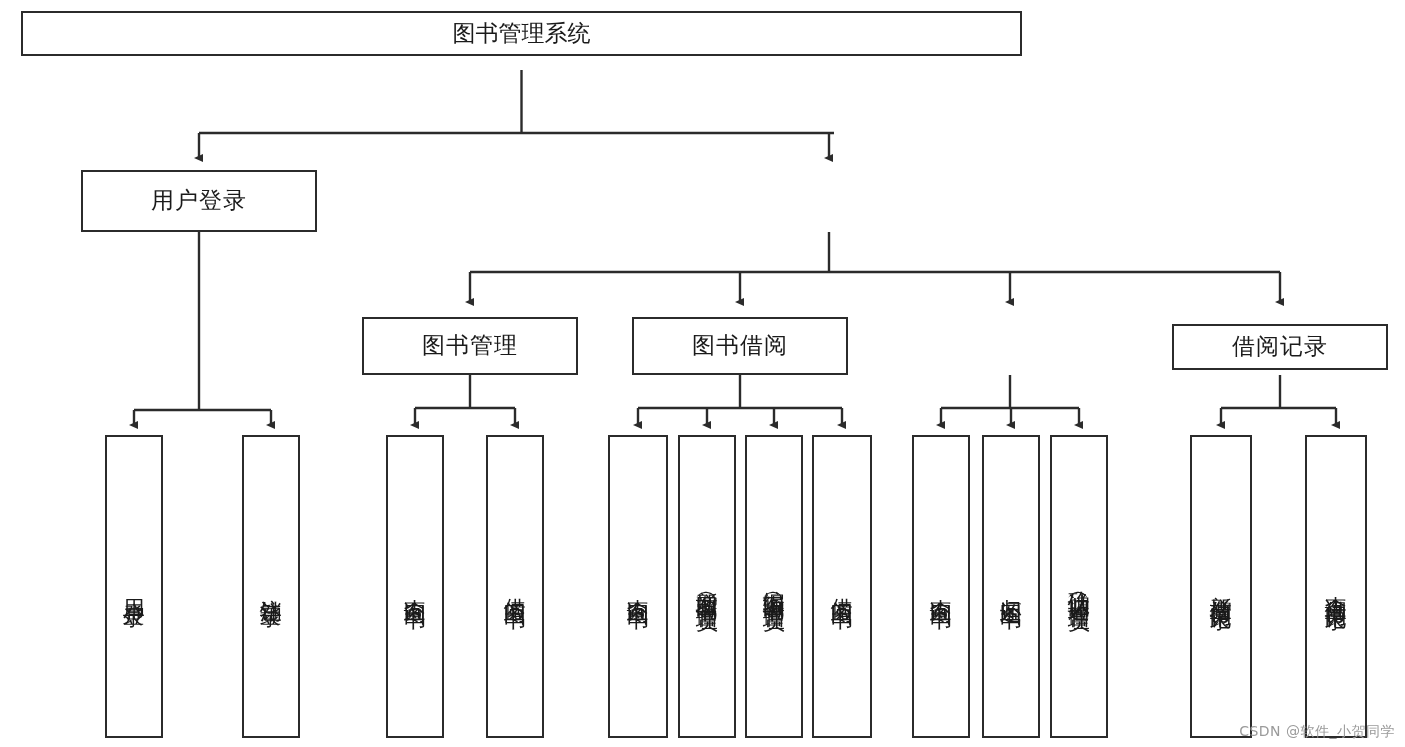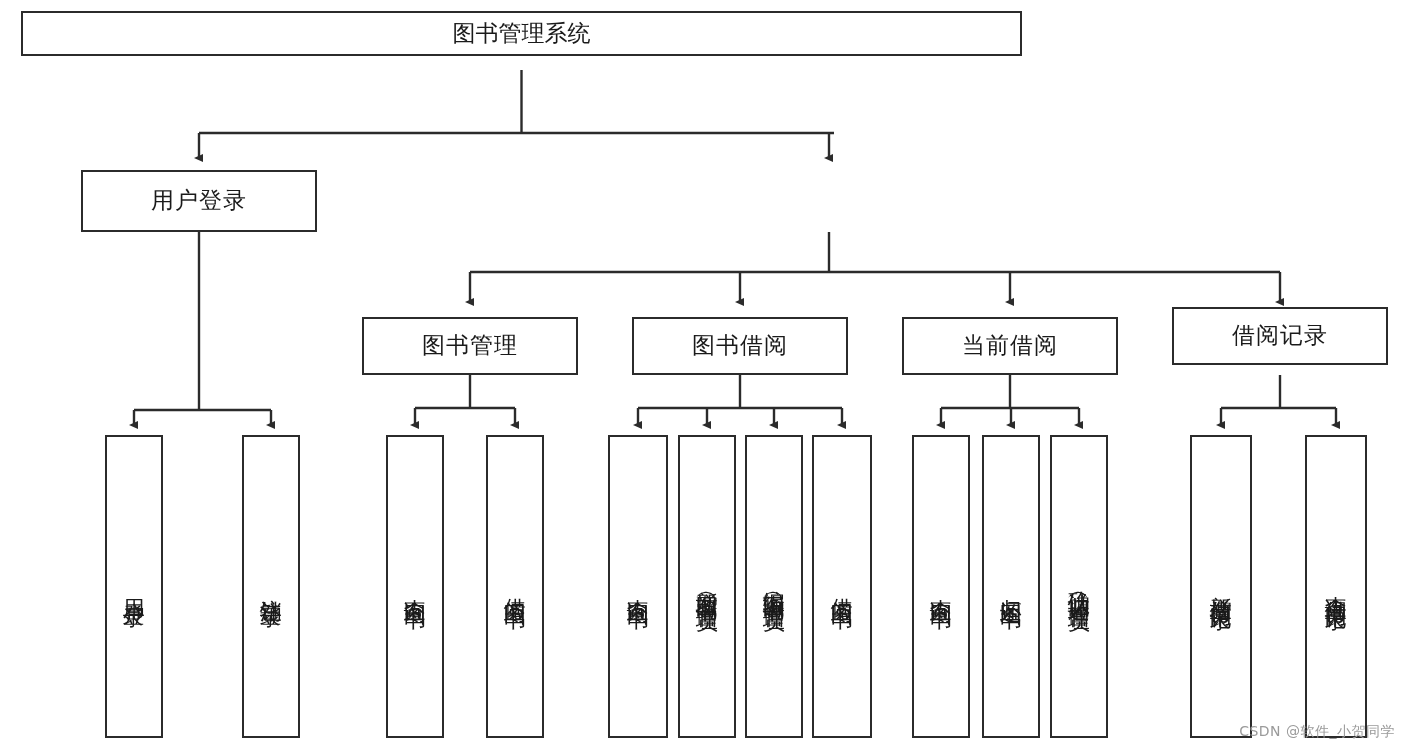--- a/index.html
+++ b/index.html
@@ -133,24 +133,21 @@
   <div class="node h" id="node-l2-0" style="left: 81px; top: 170px; width: 236px; height: 62px;">
     <span>用户登录</span>
   </div>
 
   <div class="node h" id="node-l3-0" style="left: 362px; top: 317px; width: 216px; height: 58px;">
     <span>图书管理</span>
   </div>
   <div class="node h" id="node-l3-1" style="left: 632px; top: 317px; width: 216px; height: 58px;">
     <span>图书借阅</span>
   </div>
-  <div class="node h" id="node-l3-2" style="left: 902px; top: 317px; width: 216px; height: 58px;">
-    <span>当前借阅</span>
-  </div>
-  <div class="node h" id="node-l3-3" style="left: 1172px; top: 307px; width: 216px; height: 58px;">
+  <div class="node h" id="node-l3-3" style="left: 1172px; top: 324px; width: 216px; height: 46px;">
     <span>借阅记录</span>
   </div>
 
   <div class="node leaf" id="node-leaf-0" style="left: 105px; top: 435px; width: 58px; height: 303px;">
     <span class="vtext">用户登录</span>
   </div>
   <div class="node leaf" id="node-leaf-1" style="left: 242px; top: 435px; width: 58px; height: 303px;">
     <span class="vtext">注销登录</span>
   </div>
   <div class="node leaf" id="node-leaf-2" style="left: 386px; top: 435px; width: 58px; height: 303px;">

